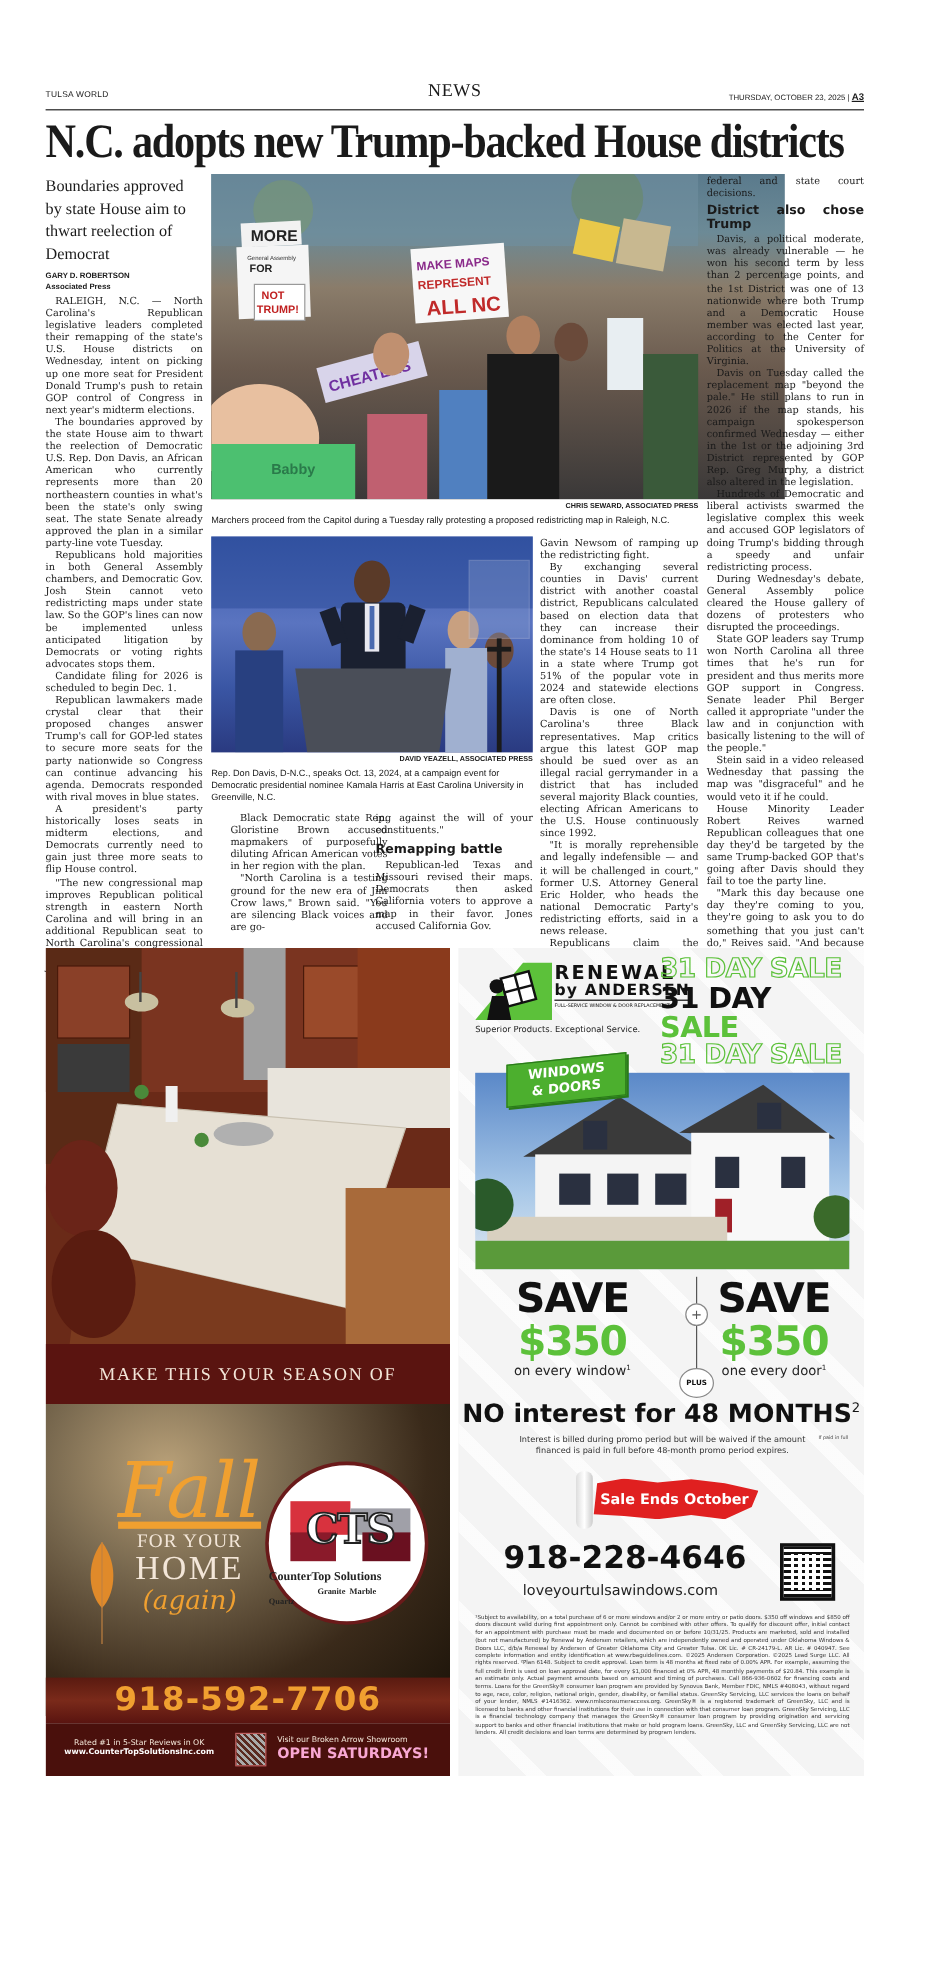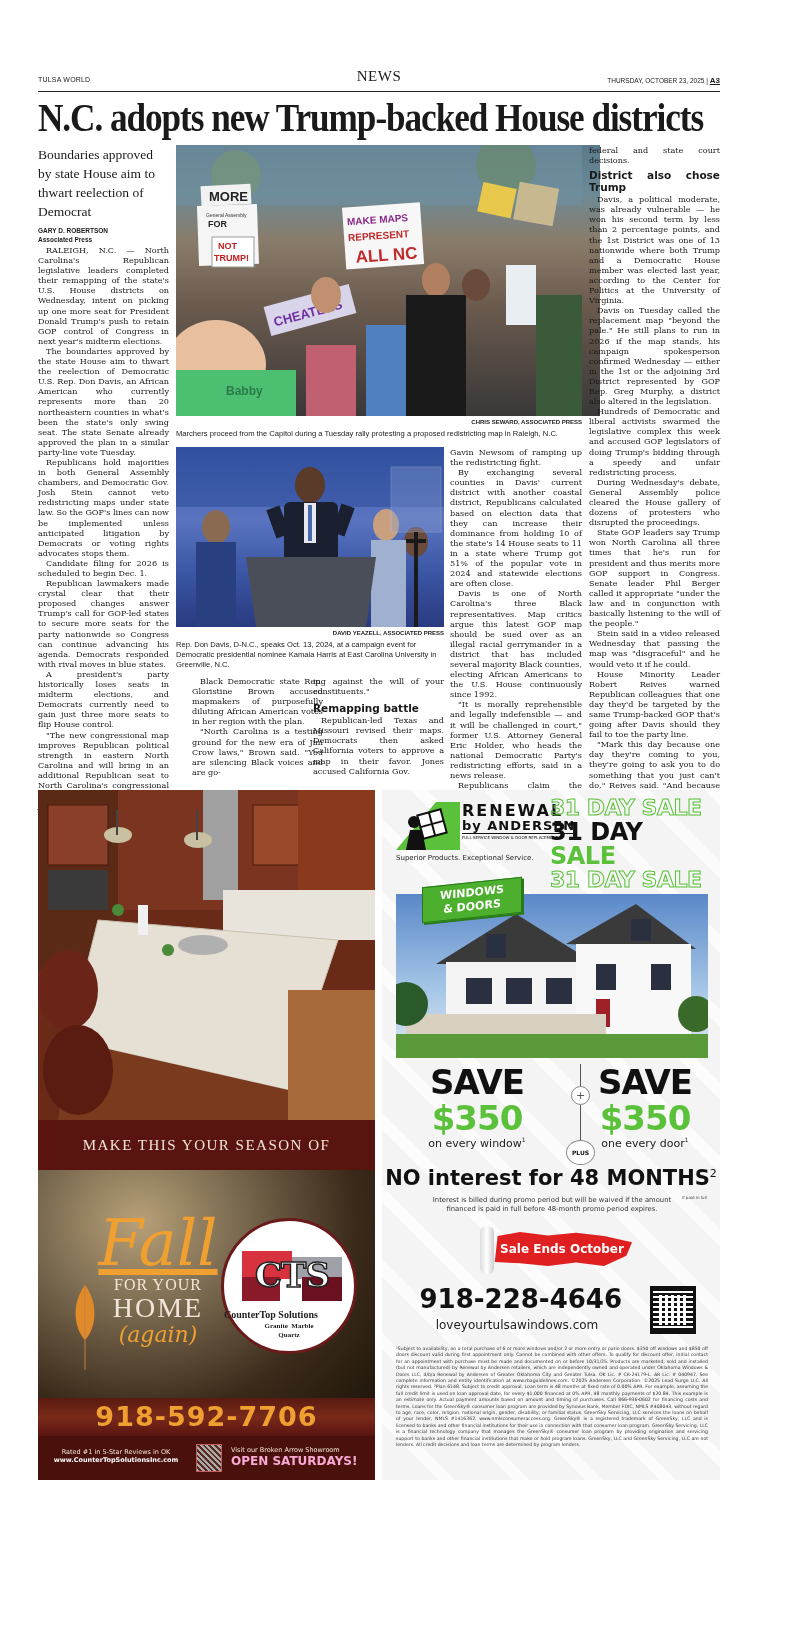--- a/index.html
+++ b/index.html
@@ -44,21 +44,21 @@
 <div class="abs col" id="col1" style="left:38px; top:245px; width:131px;">
     <p>RALEIGH, N.C. — North Carolina's Republican legislative leaders completed their remapping of the state's U.S. House districts on Wednesday, intent on picking up one more seat for President Donald Trump's push to retain GOP control of Congress in next year's midterm elections.</p>
     <p>The boundaries approved by the state House aim to thwart the reelection of Democratic U.S. Rep. Don Davis, an African American who currently represents more than 20 northeastern counties in what's been the state's only swing seat. The state Senate already approved the plan in a similar party-line vote Tuesday.</p>
     <p>Republicans hold majorities in both General Assembly chambers, and Democratic Gov. Josh Stein cannot veto redistricting maps under state law. So the GOP's lines can now be implemented unless anticipated litigation by Democrats or voting rights advocates stops them.</p>
     <p>Candidate filing for 2026 is scheduled to begin Dec. 1.</p>
     <p>Republican lawmakers made crystal clear that their proposed changes answer Trump's call for GOP-led states to secure more seats for the party nationwide so Congress can continue advancing his agenda. Democrats responded with rival moves in blue states.</p>
     <p>A president's party historically loses seats in midterm elections, and Democrats currently need to gain just three more seats to flip House control.</p>
     <p>"The new congressional map improves Republican political strength in eastern North Carolina and will bring in an additional Republican seat to North Carolina's congressional delegation," GOP Rep. Brenden Jones said during a debate that Republicans cut off after about an hour.</p>
   </div>
 
-<div class="abs photo" style="left:176px; top:145px; width:424px; height:271px; background:linear-gradient(180deg,#5a7a8c 0%,#6c8a96 18%,#8a7c6a 35%,#6a5a4e 60%,#3a3838 100%);">
+<div class="abs photo" style="left:176px; top:145px; width:478px; height:271px; background:linear-gradient(180deg,#5a7a8c 0%,#6c8a96 18%,#8a7c6a 35%,#6a5a4e 60%,#3a3838 100%);">
   <svg width="406" height="271" viewBox="0 0 406 271">
     <rect x="0" y="0" width="406" height="60" fill="#6f8fa0" opacity=".6"></rect>
     <circle cx="60" cy="30" r="25" fill="#7c9a6a" opacity=".5"></circle>
     <circle cx="330" cy="20" r="30" fill="#6a8a5a" opacity=".5"></circle>
     <rect x="25" y="40" width="50" height="20" fill="#f2f2f2" transform="rotate(-3 50 50)"></rect>
     <text x="33" y="56" font-size="13" font-family="Liberation Sans" font-weight="bold" fill="#222">MORE</text>
     <rect x="22" y="60" width="60" height="60" fill="#f5f5f5" transform="rotate(-2 50 90)"></rect>
     <text x="30" y="72" font-size="5" fill="#333" font-family="Liberation Sans">General Assembly</text>
     <text x="32" y="82" font-size="9" font-weight="bold" fill="#222" font-family="Liberation Sans">FOR</text>
     <rect x="36" y="92" width="42" height="30" fill="#fff" stroke="#999"></rect>
@@ -193,21 +193,21 @@
   <div class="abs" style="left:183px; top:428px; width:136px; height:136px; border-radius:50%; background:#fff; border:3px solid #6a1a1a;">
     <div class="abs" style="left:18px; top:30px; width:100px; height:50px;">
       <div class="abs" style="left:0;top:0;width:50px;height:28px;background:#d8323e;"></div>
       <div class="abs" style="left:50px;top:6px;width:50px;height:22px;background:#a0a0a8;"></div>
       <div class="abs" style="left:0;top:26px;width:38px;height:24px;background:#8a1a2a;"></div>
       <div class="abs" style="left:60px;top:26px;width:40px;height:24px;background:#6a1020;"></div>
       <div class="abs" style="left:0;top:4px;width:100px;text-align:center;font:bold 34px 'DejaVu Serif',serif;color:#fff;-webkit-text-stroke:1.5px #222;letter-spacing:-1px;">CTS</div>
     </div>
     <div class="abs" style="left:0; top:88px; width:130px; text-align:left; font:bold 10px 'Liberation Serif',serif; color:#222;">CounterTop Solutions</div>
     <div class="abs" style="left:0; top:101px; width:130px; text-align:center; font:bold 7px 'Liberation Serif',serif; color:#222; white-space:pre;">Granite  Marble</div>
-    <div class="abs" style="left:0; top:110px; width:130px; text-align:center; font:bold 7px 'Liberation Serif',serif; color:#222;">Quartz</div>
+    <div class="abs" style="left:0; top:110px; width:130px; font:bold 7px 'Liberation Serif',serif; color:#222;">Quartz</div>
   </div>
   <div class="abs" style="left:0; top:608px; width:337px; height:38px; background:linear-gradient(180deg,#5a1a10,#7a2a1a 50%,#5a1410); text-align:center;">
     <span style="color:#f0a030; font:bold 27px 'DejaVu Sans',sans-serif; line-height:38px; letter-spacing:1px;">918-592-7706</span>
   </div>
   <div class="abs" style="left:0; top:646px; width:337px; height:44px; background:#4a100c;">
     <div class="abs" style="left:8px; top:12px; width:140px; text-align:center;">
       <div style="color:#f3e6d8; font:6.5px 'DejaVu Sans',sans-serif;">Rated #1 in 5-Star Reviews in OK</div>
       <div style="color:#fff; font:bold 6.5px 'DejaVu Sans',sans-serif;">www.CounterTopSolutionsInc.com</div>
     </div>
     <div class="abs" style="left:158px; top:8px; width:26px; height:28px; background:repeating-linear-gradient(45deg,#aaa 0 2px,#5a2a20 2px 4px); border:1px solid #c06060;"></div>

